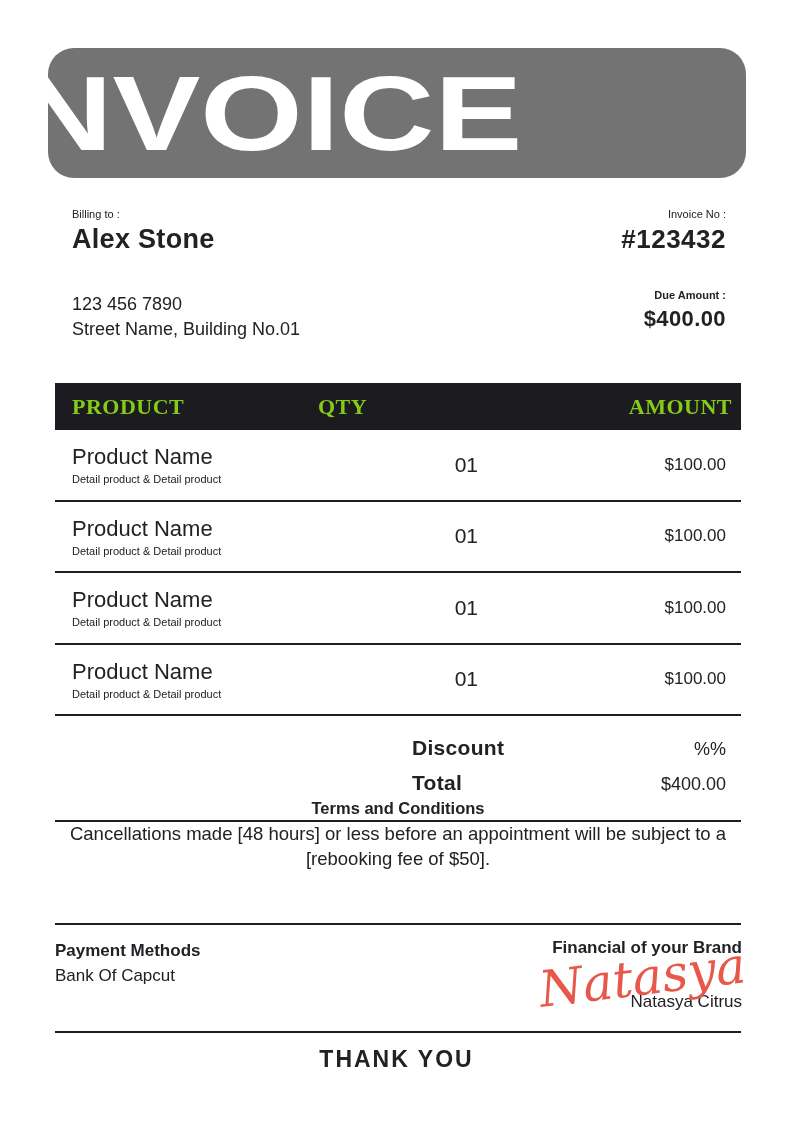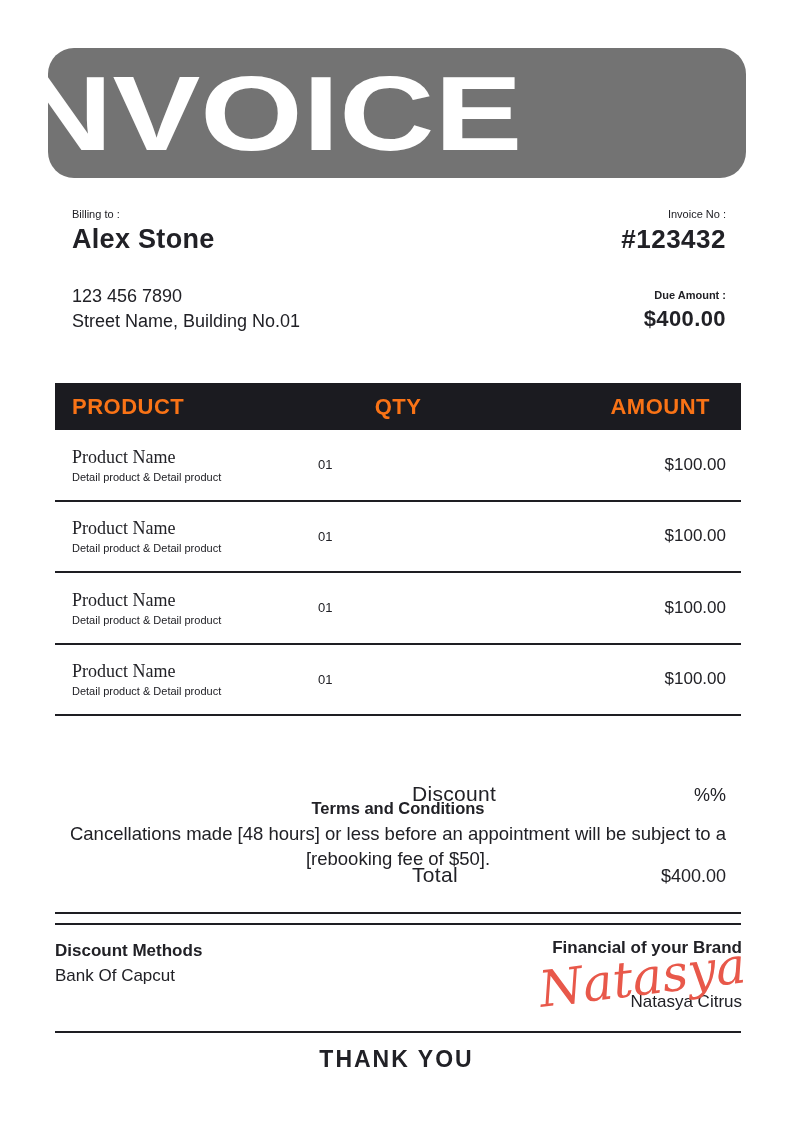--- a/index.html
+++ b/index.html
@@ -13,47 +13,47 @@
     background:#737373;display:flex;align-items:center;justify-content:flex-start;overflow:hidden;border-radius:26px;
   }
   .banner-title{
     color:#ffffff;font-weight:bold;font-size:99px;line-height:1;white-space:nowrap;
     transform:scale(1.33,1.07);letter-spacing:0;
   }
   
   .billing{position:absolute;left:72px;top:208px;}
   .small-label{font-size:11px;}
   .billing-name{font-size:27px;font-weight:bold;margin-top:4px;letter-spacing:.3px;}
-  .billing-contact{position:absolute;left:72px;top:284px;font-size:18px;line-height:25px;}
+  .billing-contact{position:absolute;left:72px;top:292px;font-size:18px;line-height:25px;}
   .meta{position:absolute;right:67px;top:208px;text-align:right;}
   .meta-invoice-no{font-size:26px;font-weight:bold;margin-top:4px;letter-spacing:.5px;}
   .meta-due-label{margin-top:34px;font-weight:bold;}
   .meta-due-amount{font-size:22px;font-weight:bold;margin-top:5px;letter-spacing:.4px;}
   
   .table{position:absolute;left:55px;top:383px;width:686px;}
   .thead{
     display:grid;grid-template-columns:1fr 160px 1fr;align-items:center;
-    background:#1b1b20;color:#f97316;height:47px;font-weight:bold;font-size:22px;letter-spacing:.5px;
+    background:#1b1b20;color:#84cc16;height:47px;font-weight:bold;font-size:22px;letter-spacing:.5px;font-family:Liberation Serif, serif;
   }
   .th-product{padding-left:17px;}
-  .th-qty{text-align:center;}
-  .th-amount{text-align:right;padding-right:31px;}
+  .th-qty{text-align:left;}
+  .th-amount{text-align:right;padding-right:9px;}
   .trow{
     display:grid;grid-template-columns:1fr 160px 1fr;align-items:center;
     height:69.5px;border-bottom:2px solid #1e1e23;
   }
   .cell-product{padding-left:17px;}
-  .product-name{font-size:18px;font-family:Liberation Serif, serif;}
+  .product-name{font-size:22px;}
   .product-detail{font-size:11px;margin-top:3px;}
-  .cell-qty{text-align:left;font-size:13px;}
+  .cell-qty{text-align:right;font-size:21px;}
   .cell-amount{text-align:right;padding-right:15px;font-size:17px;}
   
   .totals{padding-top:15px;padding-bottom:19px;border-bottom:2px solid #1e1e23;}
   .total-row{display:flex;align-items:baseline;line-height:33px;}
-  .total-label{margin-left:357px;font-weight:normal;font-size:21px;letter-spacing:.3px;margin-top:46px;}
+  .total-label{margin-left:357px;font-weight:bold;font-size:21px;letter-spacing:.3px;}
   .total-value{margin-left:auto;padding-right:15px;font-size:18px;}
   
   .terms{position:absolute;left:55px;top:799px;width:686px;text-align:center;}
   .terms-title{font-size:16.5px;font-weight:bold;}
   .terms-body{font-size:18.5px;line-height:24.5px;max-width:672px;margin:4px auto 0;}
   
   .divider{position:absolute;left:55px;width:686px;height:2px;background:#1e1e23;}
   .divider-terms{top:923px;}
   .divider-footer{top:1031px;}
   
@@ -153,21 +153,21 @@
   </section>
 
   <section class="terms">
     <div class="terms-title">Terms and Conditions</div>
     <div class="terms-body">Cancellations made [48 hours] or less before an appointment will be subject to a [rebooking fee of $50].</div>
   </section>
 
   <div class="divider divider-terms"></div>
 
   <section class="payment">
-    <div class="payment-title">Discount Methods</div>
+    <div class="payment-title">Payment Methods</div>
     <div>Bank Of Capcut</div>
   </section>
 
   <section class="brand">
     <div class="brand-title">Financial of your Brand</div>
     <div class="signer-name">Natasya Citrus</div>
   </section>
   <div class="signature">Natasya</div>
 
   <div class="divider divider-footer"></div>

